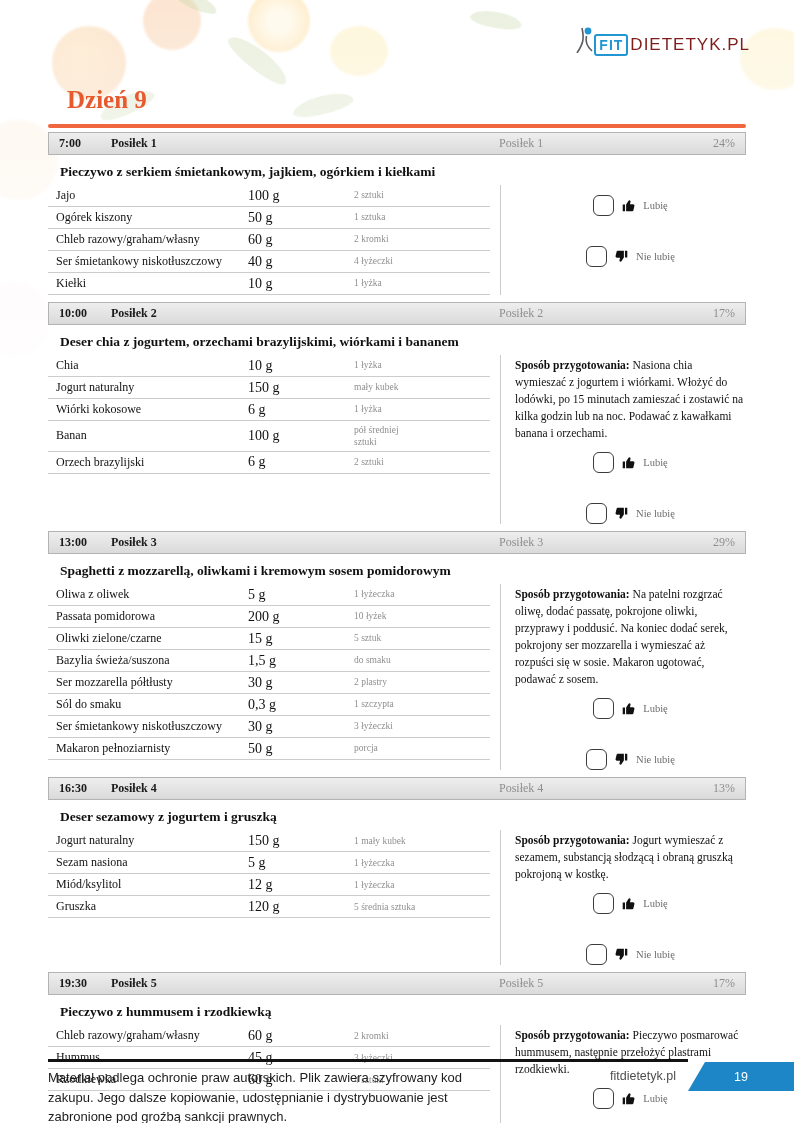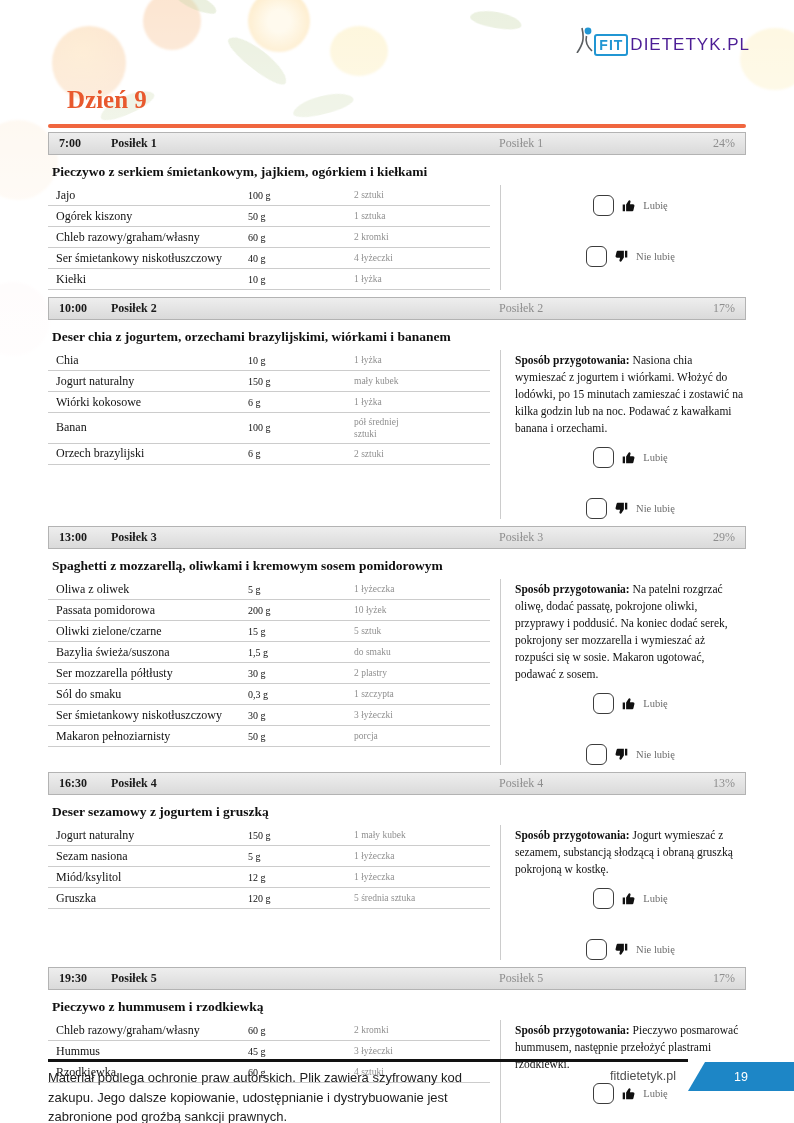--- a/index.html
+++ b/index.html
@@ -21,36 +21,36 @@
   .l1{left:98px;top:96px;width:58px;height:18px;transform:rotate(-24deg);}
   .l2{left:176px;top:-4px;width:42px;height:14px;transform:rotate(22deg);}
   .l3{left:222px;top:50px;width:72px;height:20px;transform:rotate(38deg);}
   .l4{left:292px;top:96px;width:62px;height:18px;transform:rotate(-14deg);}
   .l5{left:470px;top:12px;width:52px;height:16px;transform:rotate(10deg);}
   .veil{position:absolute;inset:0;background:linear-gradient(rgba(255,255,255,.5),rgba(255,255,255,.85) 55%,#fff 92%);}
   
   .logo{position:absolute;top:34px;right:44px;display:flex;align-items:center;gap:2px;z-index:5;}
   .logo-figure{margin-right:-2px;margin-top:-10px;}
   .logo-fit{border:2px solid #2196d3;color:#2196d3;font-weight:bold;font-size:14px;padding:1px 3px;border-radius:3px;letter-spacing:1px;}
-  .logo-rest{color:#4c1d95;font-size:17px;letter-spacing:1px;font-weight:500;}
+  .logo-rest{color:#7f1d1d;font-size:17px;letter-spacing:1px;font-weight:500;}
   
   .content{position:relative;padding:86px 48px 0;z-index:2;font-family:Liberation Serif, serif;}
   h1.day-title{color:#e8592e;font-size:25px;margin:0 0 10px 19px;font-weight:bold;}
   .rule{height:4px;background:#f0663f;border-radius:2px;margin-bottom:4px;}
   .meal-bar{display:flex;align-items:center;height:21px;background:linear-gradient(#eeeeee,#dadada);
     border:1px solid #b3b3b3;padding:0 10px;font-size:12px;}
   .meal-time{width:52px;font-weight:bold;color:#1a1a1a;}
   .meal-name{font-weight:bold;flex:1;color:#1a1a1a;}
   .bar-right{width:236px;display:flex;justify-content:space-between;color:#8e8e8e;}
-  .meal-title{font-size:13.5px;font-weight:bold;margin:9px 4px 5px;color:#101010;}
+  .meal-title{font-size:13.5px;font-weight:bold;margin:9px 12px 5px;color:#101010;}
   .meal-body{display:flex;gap:10px;margin-bottom:7px;}
   .ing-table{width:442px;}
   .ing-row{display:flex;border-bottom:1px solid #ccc;padding:2.5px 0;align-items:center;}
   .ing-name{width:192px;font-size:12px;padding-left:8px;line-height:1.25;}
-  .ing-amount{width:58px;font-size:10px;}
+  .ing-amount{width:58px;font-size:14px;}
   .ing-measure{flex:1;font-size:9.5px;color:#8f8f8f;white-space:pre-line;line-height:1.3;margin-left:48px;}
   aside.prep{width:246px;border-left:1px solid #ccc;padding-left:14px;box-sizing:border-box;
     font-size:11.5px;line-height:1.48;color:#101010;}
   aside.prep p{margin:2px 0 0;}
   .votes{display:flex;gap:30px;margin-top:10px;align-items:center;flex-direction:column;}
   .vote{display:flex;align-items:center;gap:7px;cursor:pointer;}
   .checkbox{width:19px;height:19px;border:1.5px solid #3c3c3c;border-radius:6px;background:#fff;flex:0 0 auto;}
   .thumb{width:15px;height:15px;fill:#111;flex:0 0 auto;}
   .thumb-down{transform:rotate(180deg);}
   .vote-label{font-size:10.5px;color:#6b6b6b;}

